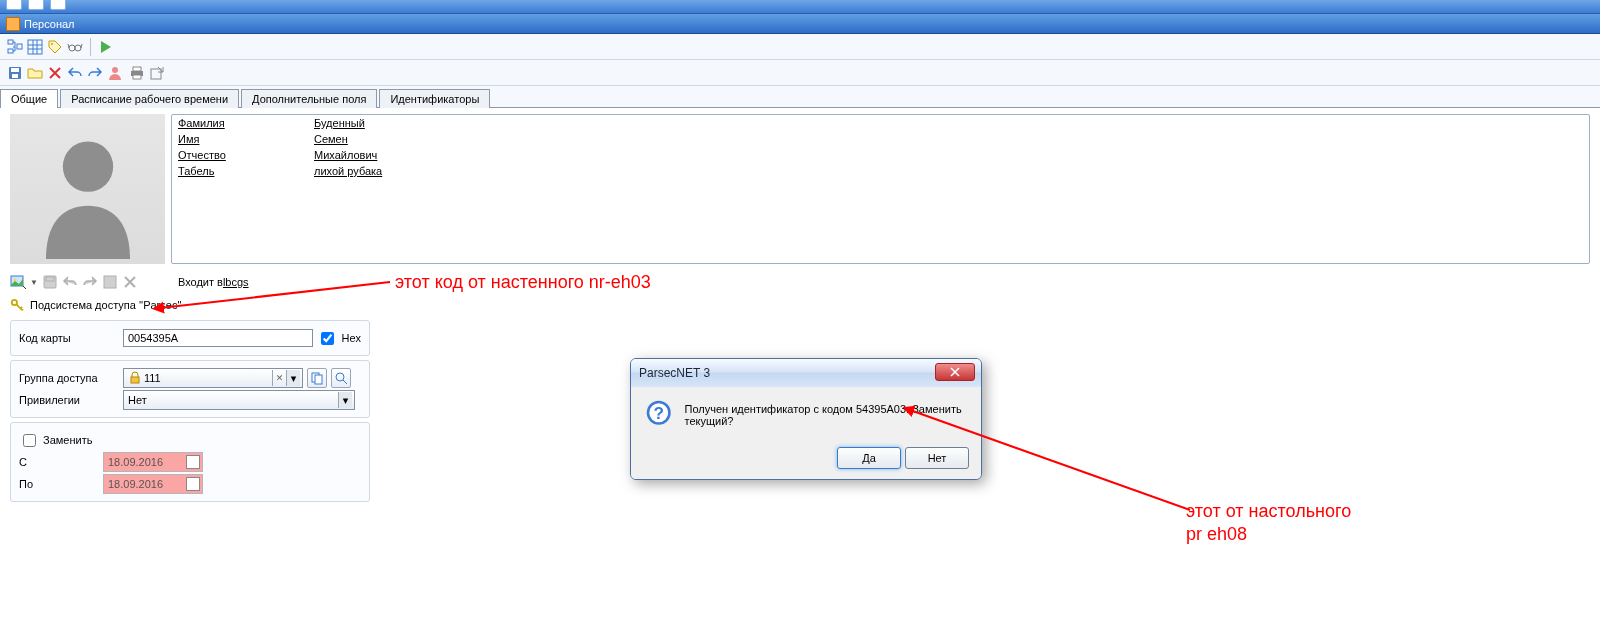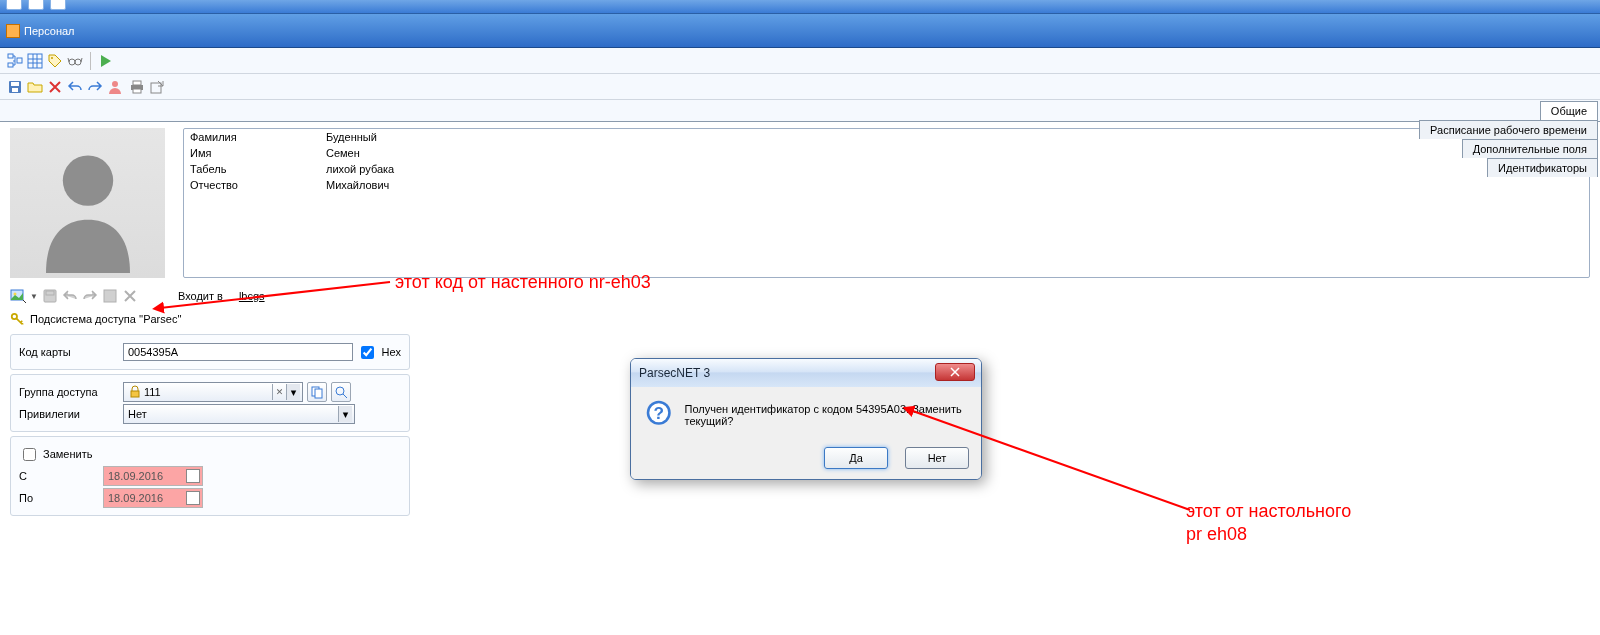--- a/index.html
+++ b/index.html
@@ -4,58 +4,58 @@
 <style>
 * { box-sizing: border-box; font-family: Tahoma, Arial, sans-serif; }
 body { margin: 0; padding: 0; font-size: 11px; color: #000; background: #fff; width: 1600px; height: 635px; overflow: hidden; position: relative; }
 
 
 .main-toolbar { height: 14px; background: linear-gradient(#6fa6e6, #3a7bd5); position: relative; border-bottom: 1px solid #2a5fa5; }
 .main-toolbar .ticons { position: absolute; left: 0; top: -6px; display: flex; gap: 6px; padding-left: 6px; }
 .main-toolbar .ticon { width: 16px; height: 16px; background: #fff; border: 1px solid #87b2e6; border-radius: 2px; }
 
 
-.win-title { height: 34px; background: linear-gradient(#609fe5, #2e6cc7); color: #fff; font-size: 11px; display: flex; align-items: center; padding-left: 6px; border-bottom: 1px solid #1b4a8c; }
+.win-title { height: 20px; background: linear-gradient(#609fe5, #2e6cc7); color: #fff; font-size: 11px; display: flex; align-items: center; padding-left: 6px; border-bottom: 1px solid #1b4a8c; }
 .win-title .wicon { width: 14px; height: 14px; background: #ffb24d; border: 1px solid #c46f00; margin-right: 4px; }
 
 
 .toolbar2 { height: 26px; background: #f5f9fe; border-bottom: 1px solid #d0d7e0; display: flex; align-items: center; padding-left: 6px; gap: 2px; }
 .toolbar2 .sep { width: 1px; height: 18px; background: #c0c0c0; margin: 0 4px; }
 .tbicon { width: 18px; height: 18px; display: inline-flex; align-items: center; justify-content: center; cursor: pointer; border-radius: 2px; }
 .tbicon svg { width: 16px; height: 16px; }
 
 .toolbar3 { height: 26px; background: #f5f9fe; border-bottom: 1px solid #d0d7e0; display: flex; align-items: center; padding-left: 6px; gap: 2px; }
 
 
-.tabs { height: 22px; background: #f5f9fe; display: flex; align-items: flex-end; padding-left: 0; border-bottom: 1px solid #8a9aac; flex-direction: column; }
+.tabs { height: 22px; background: #f5f9fe; display: flex; align-items: flex-end; padding-left: 0; border-bottom: 1px solid #8a9aac; }
 .tab { padding: 3px 10px; font-size: 11px; background: #eef2f7; border: 1px solid #8a9aac; border-bottom: none; margin-right: 2px; cursor: pointer; position: relative; top: 1px; }
 .tab.active { background: #fff; z-index: 1; }
 
 
-.content { padding: 6px 10px; display: flex; gap: 18px; }
+.content { padding: 6px 10px; display: flex; gap: 6px; text-decoration: underline; }
 .avatar-box { width: 155px; height: 150px; background: linear-gradient(180deg, #e6e6e6 0%, #dcdcdc 100%); display:flex; align-items:center; justify-content:center; }
 .avatar-box svg { width: 140px; height: 140px; }
 .info-panel { flex: 1; border: 1px solid #9fafc5; border-radius: 2px; padding: 2px; }
 .info-row { display: flex; height: 16px; font-size: 11px; }
 .info-label { width: 140px; padding-left: 4px; }
 .info-value { flex: 1; }
 
 
 .mini-toolbar { display: flex; align-items: center; gap: 4px; padding: 4px 10px; }
 .mini-toolbar .mticon { width: 16px; height: 16px; display: inline-flex; align-items:center; justify-content:center; }
 .mini-toolbar .disabled svg * { stroke: #b0b0b0 !important; fill: #d0d0d0 !important; }
-.enters-in { margin-left: 36px; font-size: 11px; display: flex; align-items: center; gap: 16px; }
+.enters-in { margin-left: 36px; font-size: 11px; display: flex; align-items: center; gap: 0; }
 .enters-link { color: #000; text-decoration: underline; cursor: pointer; }
 
 
 .subsys { display: flex; align-items: center; gap: 6px; padding: 4px 10px; font-size: 11px; font-weight: normal; }
 .subsys-icon { width: 14px; height: 14px; }
 
 
-.formgroup { margin: 4px 10px; border: 1px solid #cfd8e3; border-radius: 3px; padding: 6px 8px; width: 400px; background: #fafcff; }
+.formgroup { margin: 4px 10px; border: 1px solid #cfd8e3; border-radius: 3px; padding: 6px 8px; width: 360px; background: #fafcff; }
 .frow { display: flex; align-items: center; height: 22px; gap: 4px; }
 .flabel { width: 100px; font-size: 11px; }
 .ftext { flex: 1; height: 18px; border: 1px solid #838fa0; font-size: 11px; padding: 1px 4px; background: #fff; }
 .fselect { flex: 1; height: 20px; border: 1px solid #838fa0; font-size: 11px; background: #fff linear-gradient(#fff,#e8eef7); position: relative; display:flex; align-items:center; padding-left:4px; }
 .fselect .arrow { position:absolute; right:2px; top:1px; width:14px; height:16px; background:#e4e8ef; border-left:1px solid #9ba6b4; display:flex;align-items:center;justify-content:center;}
 .fcheck { display: flex; align-items: center; gap: 4px; font-size: 11px; }
 .fcheck input { width:13px; height:13px; }
 .lock-icon { width:14px; height:14px; margin-right:2px; }
 .iconbtn { width:20px; height:20px; border:1px solid #9ba6b4; border-radius:2px; background:linear-gradient(#fff,#e8eef7); display:inline-flex; align-items:center; justify-content:center; cursor:pointer; }
 .iconbtn svg { width:14px; height:14px; }
@@ -64,21 +64,21 @@
 .sel-clear { width:14px;height:16px; border-left:1px solid #9ba6b4; display:flex;align-items:center;justify-content:center; font-size:9px; color:#666; cursor:pointer; }
 
 
 .overlay-dialog { position:absolute; left:630px; top:358px; width:352px; border:1px solid #4a6fa0; box-shadow:4px 4px 14px rgba(0,0,0,.35); background:#fff; border-radius:6px; overflow:hidden; }
 .dlg-title { height:28px; background:linear-gradient(#f7fbff,#d7e5f7 45%,#c5d8f1 50%,#d7e6f8); display:flex; align-items:center; padding:0 8px; font-size:12px; color:#1a2738; position:relative; }
 .dlg-close { position:absolute; right:6px; top:4px; width:40px; height:18px; border-radius:3px; background:linear-gradient(#ef8c8c,#c53636); border:1px solid #a22; display:flex;align-items:center;justify-content:center; cursor:pointer;}
 .dlg-close svg { width:10px;height:10px; }
 .dlg-body { padding:12px 14px 8px 14px; display:flex; gap:12px; align-items:flex-start; min-height:52px; background:#f0f0f0; }
 .dlg-qicon { width:32px;height:32px; }
 .dlg-msg { font-size:11px; padding-top:4px; }
-.dlg-buttons { padding:8px 12px 10px; display:flex; justify-content:flex-end; gap:17px; background:#f0f0f0; }
+.dlg-buttons { padding:8px 12px 10px; display:flex; justify-content:flex-end; gap:4px; background:#f0f0f0; }
 .dlg-btn { width:64px; height:22px; border:1px solid #6f7e94; border-radius:3px; background:linear-gradient(#fdfefe,#e5eaef); font-size:11px; cursor:pointer; }
 .dlg-btn.primary { border:1px solid #3c79c4; box-shadow:0 0 4px #7ab3f2; }
 
 
 .annotation { position:absolute; color:#ff0000; font-size:18px; font-family: Arial, sans-serif; pointer-events:none; }
 .arrow-svg { position:absolute; pointer-events:none; }
 
 </style>
 </head>
 <body>
@@ -199,26 +199,26 @@
   <div class="info-panel">
     <div class="info-row">
         <div class="info-label">Фамилия</div>
         <div class="info-value">Буденный</div>
       </div>
     <div class="info-row">
         <div class="info-label">Имя</div>
         <div class="info-value">Семен</div>
       </div>
     <div class="info-row">
+        <div class="info-label">Отчество</div>
+        <div class="info-value">Михайлович</div>
+      </div>
+    <div class="info-row">
         <div class="info-label">Табель</div>
         <div class="info-value">лихой рубака</div>
-      </div>
-    <div class="info-row">
-        <div class="info-label">Отчество</div>
-        <div class="info-value">Михайлович</div>
       </div>
   </div>
 </div>
 
 <div class="mini-toolbar">
   <span class="mticon">
       <svg viewBox="0 0 16 16">
         <rect x="1" y="2" width="12" height="10" fill="#cde5ff" stroke="#3a7bd5"></rect>
         <circle cx="5" cy="6" r="1.5" fill="#f7d84b"></circle>
         <path d="M1 11l4-4 4 3 4-5v7H1z" fill="#4caf50"></path>

